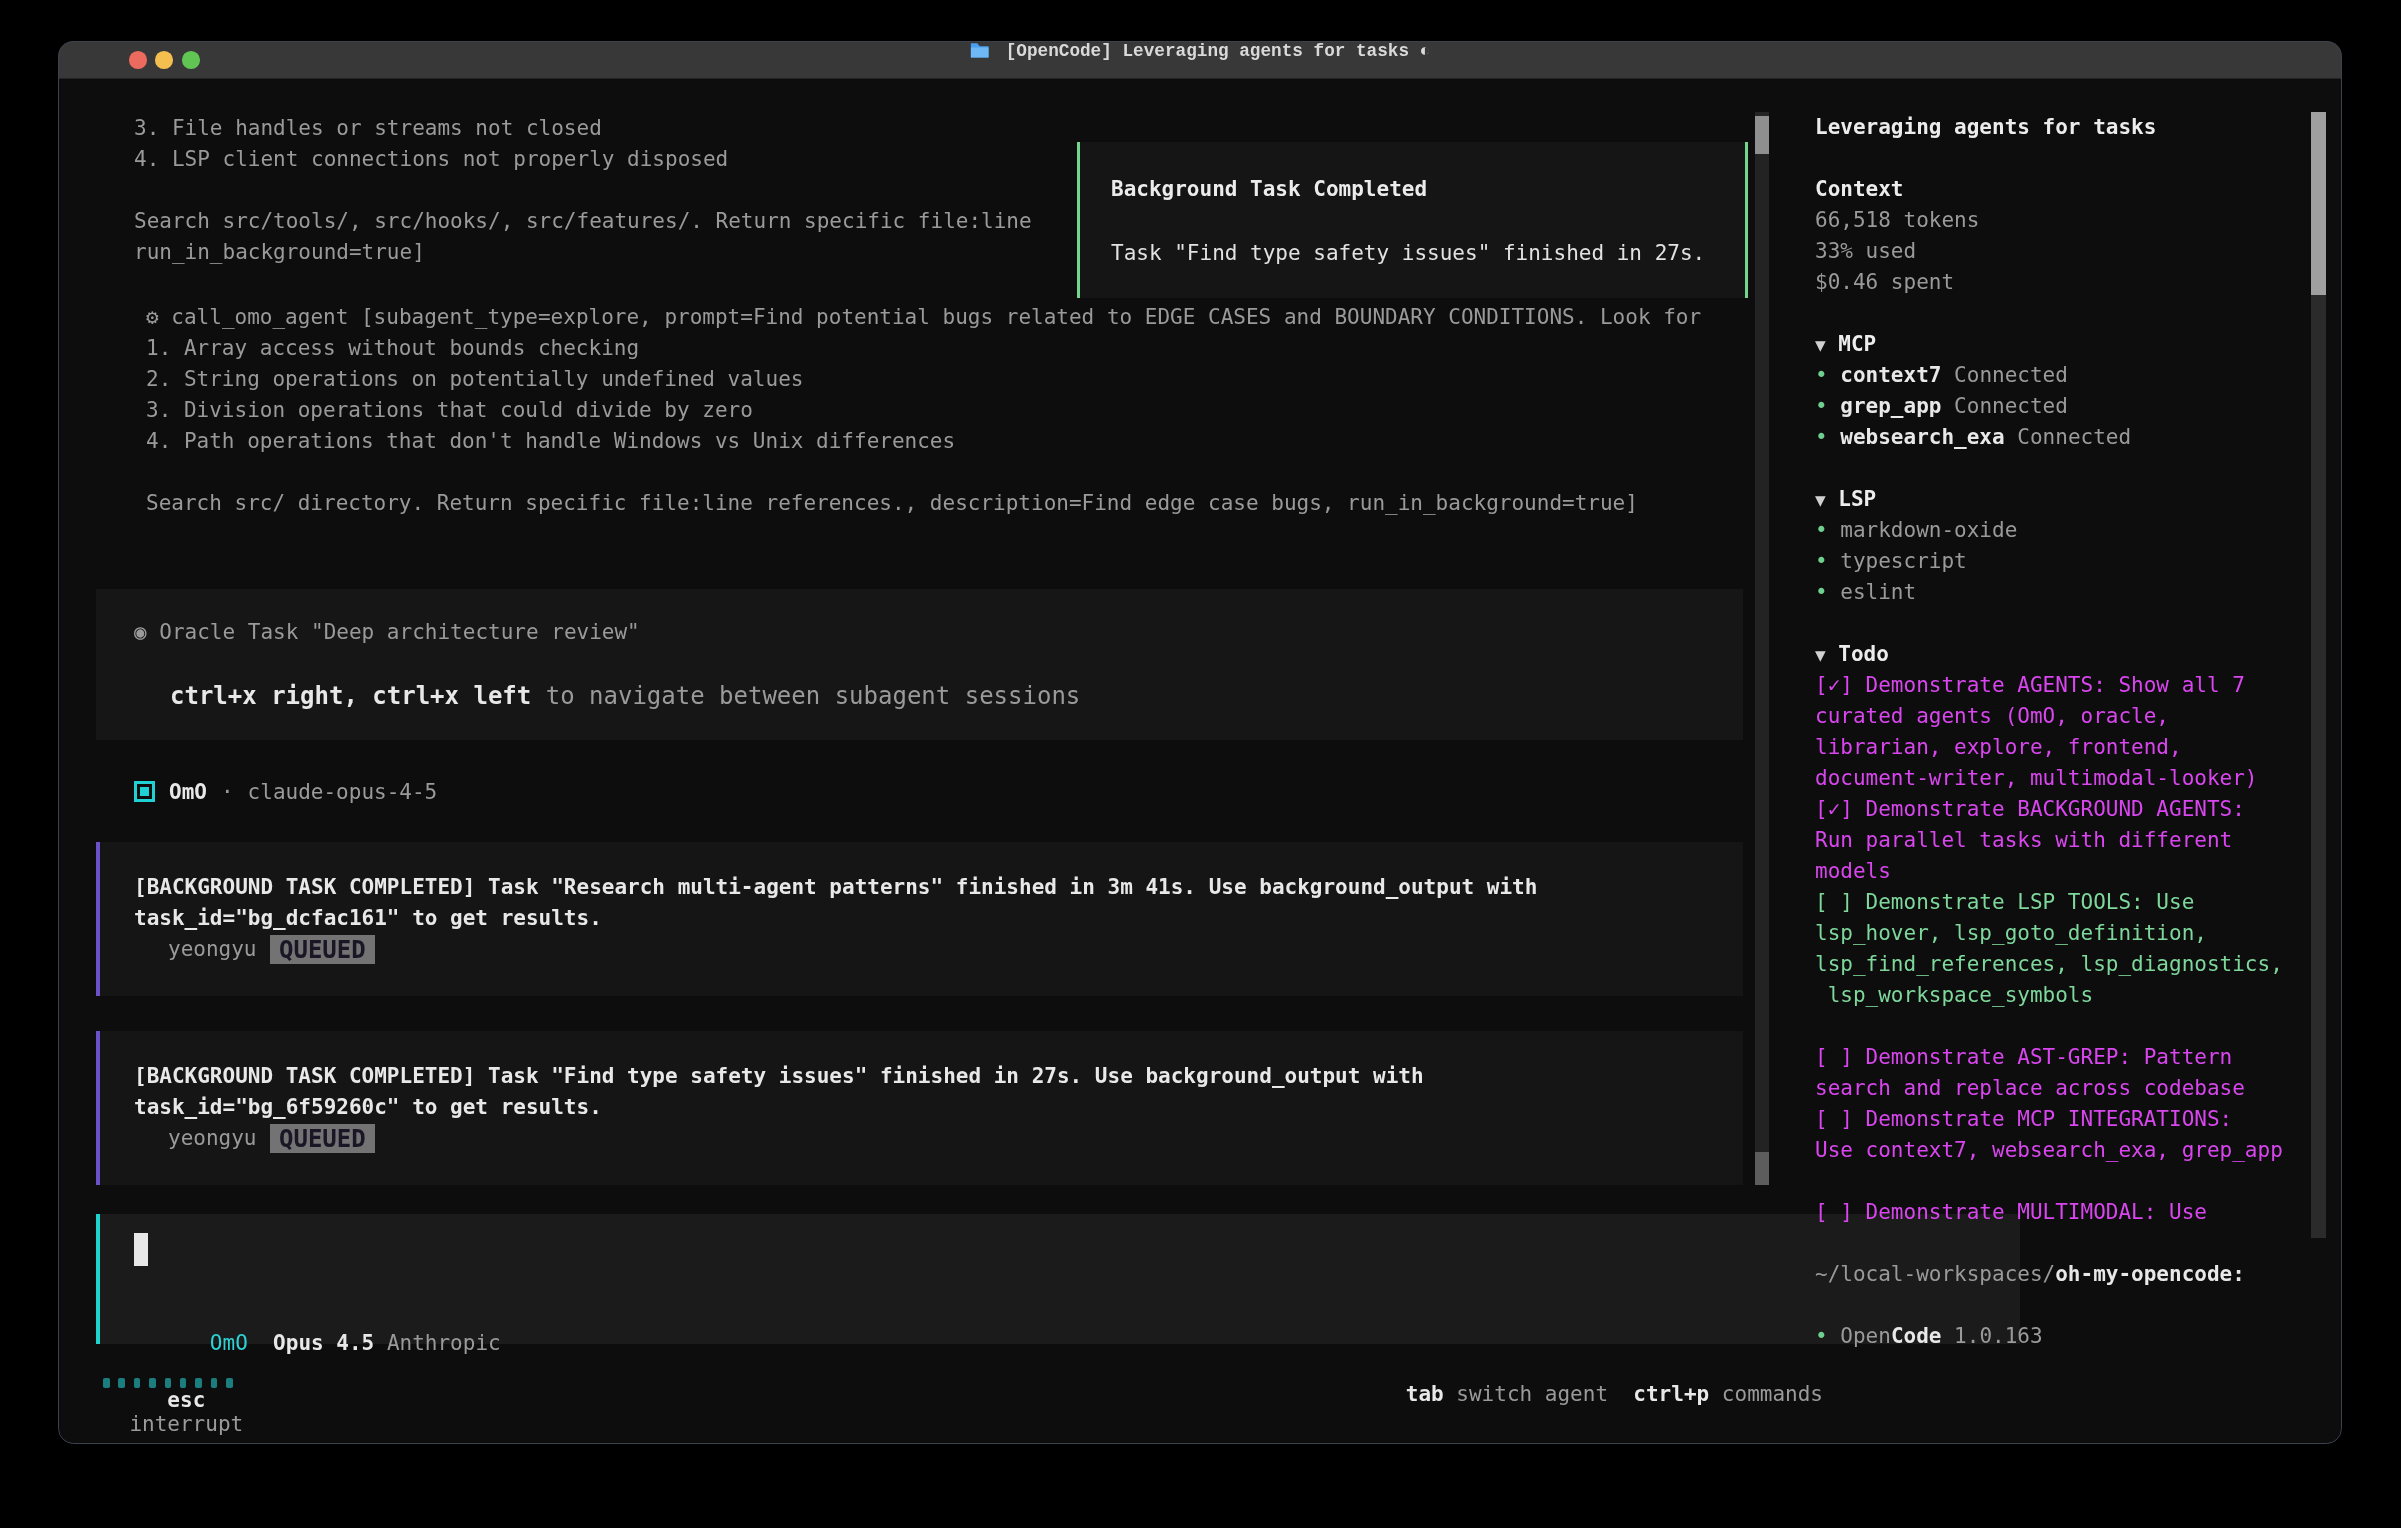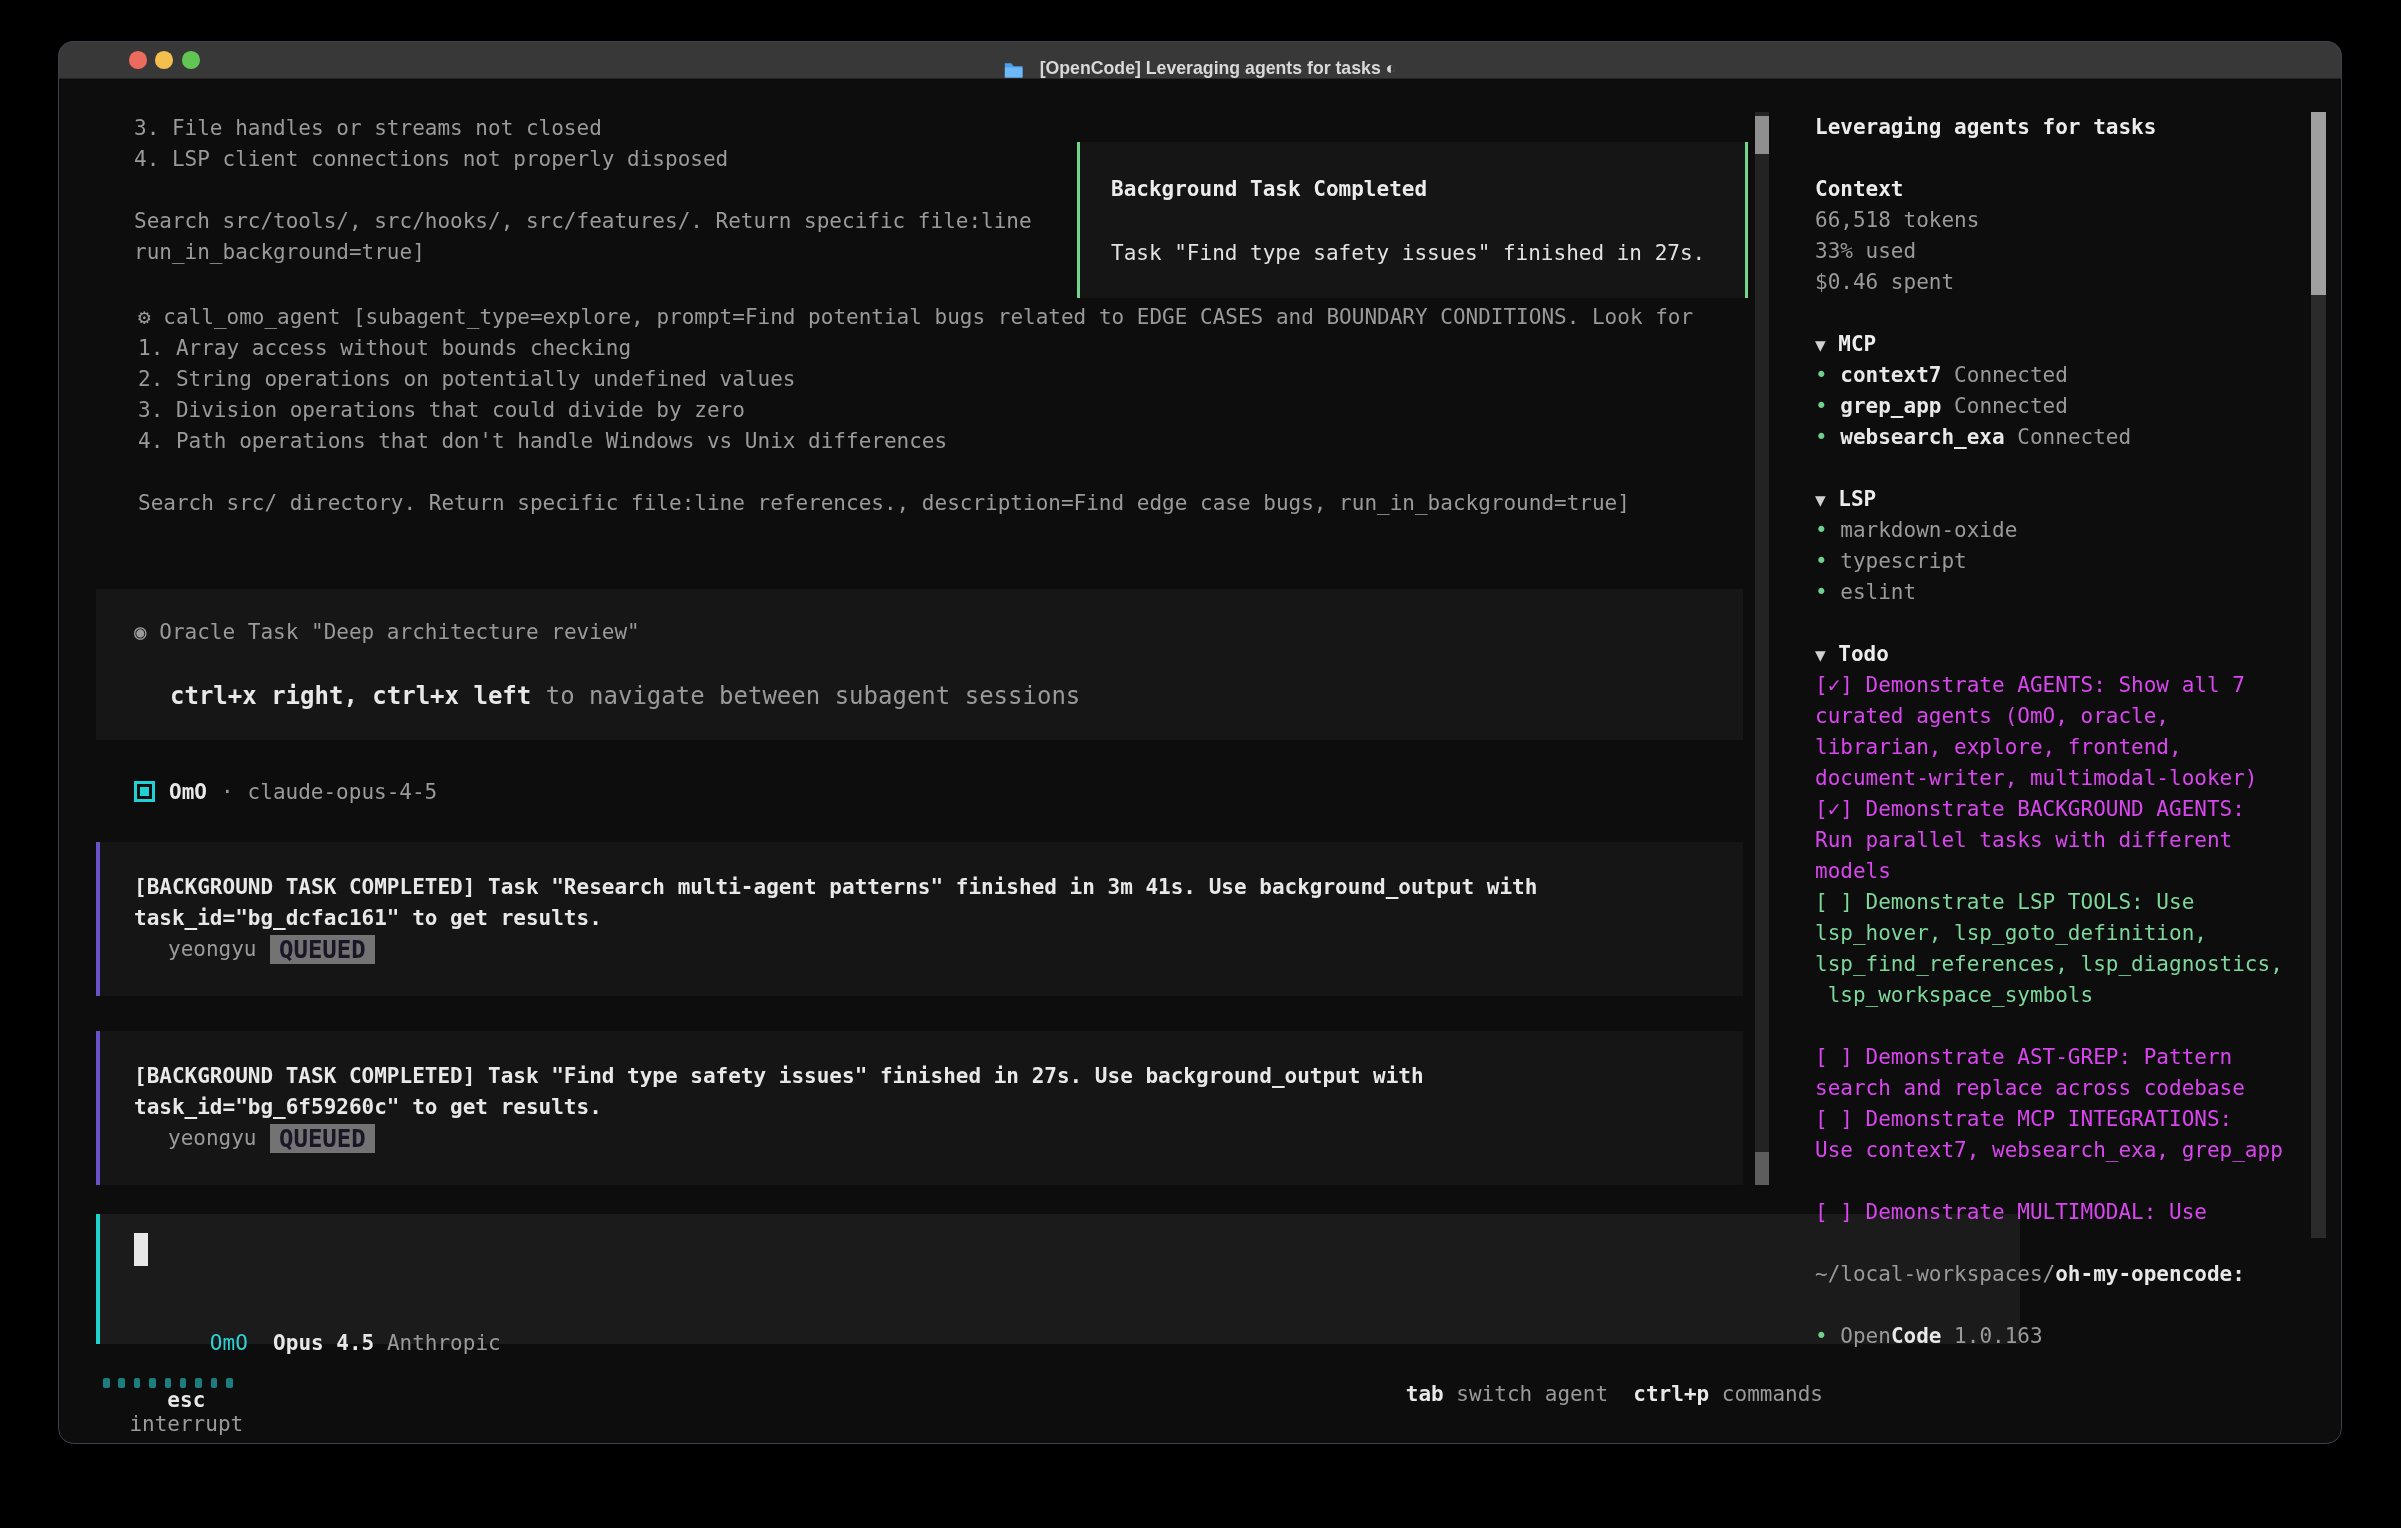--- a/index.html
+++ b/index.html
@@ -11,30 +11,30 @@
   .window::after { content:""; position:absolute; inset:0; border:1.8px solid #3b424e;
             border-radius:15.4px; pointer-events:none; }
 
   
   .titlebar { position:absolute; left:0; top:0; width:100%; height:38px; background:#383838;
               border-bottom:1.2px solid #252525; }
   .tl { position:absolute; top:10px; width:17.7px; height:17.7px; border-radius:50%; }
   .tl.red{ left:71px; background:#ec6a5e; } .tl.yellow{ left:97px; background:#f5bf4f; }
   .tl.green{ left:124px; background:#61c554; }
   .titlegroup { position:absolute; top:0; left:50%; transform:translateX(-50%); height:38px;
-                display:flex; align-items:flex-end; gap:16px;
-                font-family:Liberation Sans, sans-serif; font-weight:bold; font-size:17.7px; color:#d9d9d9; }
+                display:flex; align-items:flex-start; gap:16px;
+                font-family:Liberation Mono, monospace; font-weight:bold; font-size:17.7px; color:#d9d9d9; }
 
   
   .m-line { height:31px; line-height:31px; white-space:pre; font-size:21px; }
   .gray { color:#9a9a9a; } .white { color:#e8e8e8; } .bold { font-weight:bold; }
   .cyan { color:#2fd0d4; }
 
   .block-a { position:absolute; left:76px; top:72px; }
-  .block-b { position:absolute; left:80px; top:261px; width:1631px; overflow:hidden; }
+  .block-b { position:absolute; left:88px; top:261px; width:1631px; overflow:hidden; }
 
   
   .notif { position:absolute; left:1019px; top:101px; width:671px; height:156px; background:#151515;
            border-left:3px solid #74d68e; border-right:3px solid #74d68e; padding:32px 0 0 31px; }
   .notif .t { font-size:21px; line-height:31px; font-weight:bold; color:#ececec; white-space:pre; }
   .notif .b { font-size:21px; line-height:31px; color:#e2e2e2; white-space:pre; margin-top:32.5px; }
 
   
   .oracle { position:absolute; left:38px; top:548px; width:1647px; height:151px; background:#161616;
             padding:28px 0 0 38px; }

